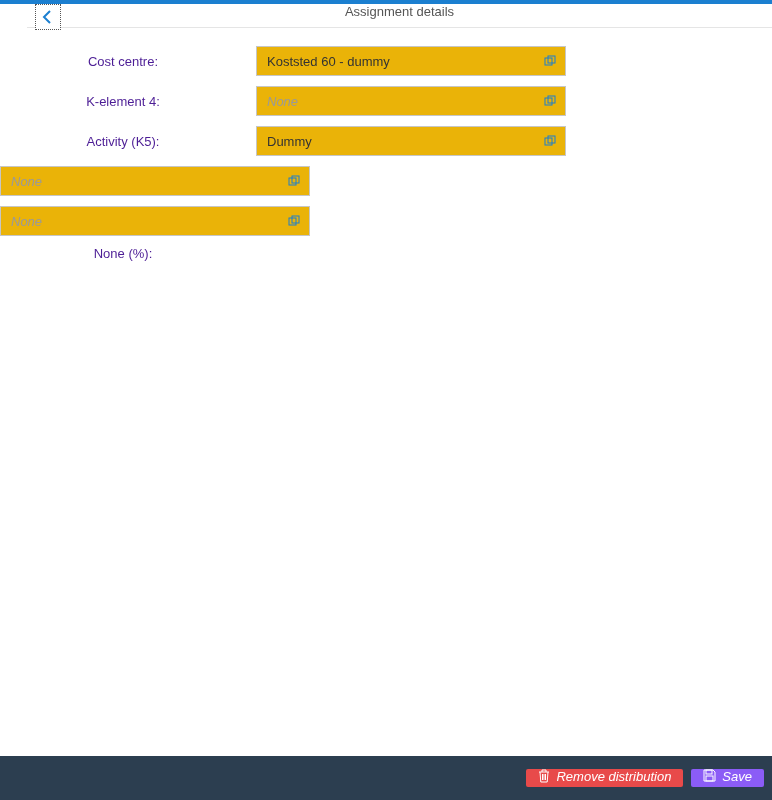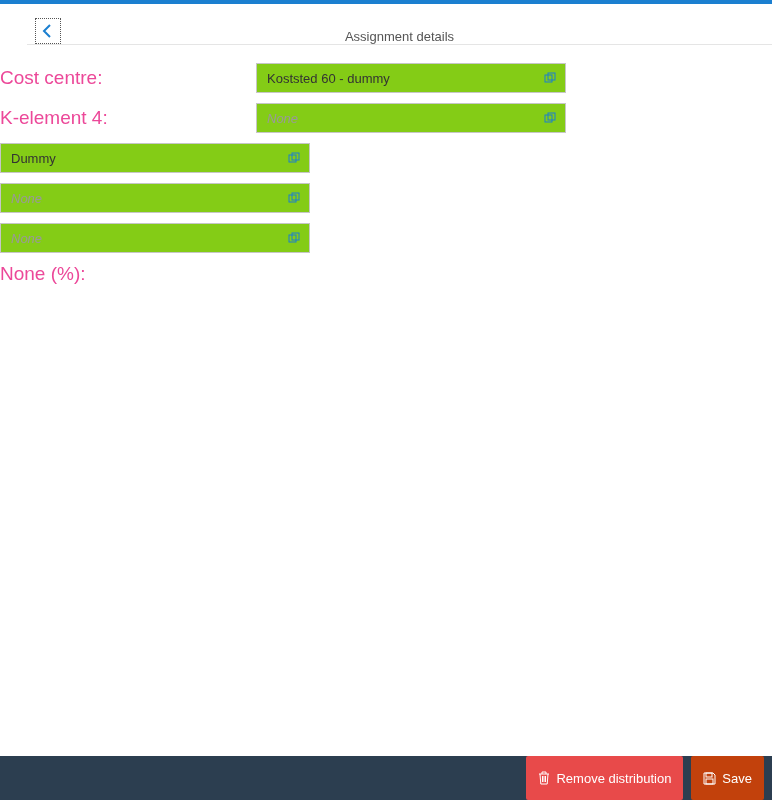--- a/index.html
+++ b/index.html
@@ -11,22 +11,22 @@
     color: #333;
     background: #fff;
   }
   .page {
     width: 772px; height: 800px;
     display: flex; flex-direction: column;
     border-top: 4px solid #1b7fd0;
   }
   .header {
     display: flex;
-    align-items: flex-end;
-    height: 41px;
+    align-items: flex-start;
+    height: 24px;
     border-bottom: 1px solid #e5e5e5;
     padding: 0 8px;
     position: relative;
     margin-left: 27px;
   }
   .back-btn {
     width: 26px; height: 26px;
     border: 1px dotted #555;
     display: flex; align-items: center; justify-content: center;
     cursor: pointer;
@@ -44,32 +44,32 @@
     flex: 1;
     padding: 18px 0 0 0;
   }
   .row {
     display: flex;
     align-items: center;
     margin-bottom: 10px;
   }
   .label {
     width: 256px;
-    text-align: left;
-    color: #ec4899;
+    text-align: center;
+    color: #4c1d95;
     padding-right: 10px;
-    font-size: 19px;
+    font-size: 13px;
   }
   .field {
     width: 310px;
     height: 30px;
     border: 1px solid #c6c6c6;
     display: flex;
     align-items: center;
-    background: #84cc16;
+    background: #eab308;
   }
   .field input {
     flex: 1;
     height: 100%;
     border: none;
     padding: 0 10px;
     font-size: 13px;
     font-family: inherit;
     color: #333;
     background: transparent;
@@ -88,32 +88,32 @@
   .footer {
     height: 44px;
     background: #2c3e50;
     display: flex;
     align-items: center;
     justify-content: flex-end;
     padding: 0 8px;
     gap: 8px;
   }
   .btn {
-    height: 44px;
-    display: flex;
-    align-items: center;
+    height: 18px;
+    display: flex;
     padding: 0 12px;
     border-radius: 2px;
     cursor: pointer;
     color: #fff;
     font-size: 13px;
     gap: 6px;
+    font-style: italic;
   }
   .btn-danger { background: #e84a4a; }
-  .btn-primary { background: #c2410c; }
+  .btn-primary { background: #8b5cf6; }
   .btn svg { stroke: #fff; fill: none; }
 </style>
 </head>
 <body>
 
 <div class="page">
   <div class="header">
     <div class="back-btn">
       <svg width="12" height="14" viewBox="0 0 12 14" fill="none" stroke-width="2">
         <polyline points="8,1 2,7 8,13"></polyline>
@@ -144,20 +144,21 @@
         <div class="lookup-btn">
           <svg width="12" height="12" viewBox="0 0 12 12" stroke-width="1" fill="none">
               <rect x="1" y="3" width="7" height="7"></rect>
               <rect x="4" y="1" width="7" height="7"></rect>
             </svg>
         </div>
       </div>
     </div>
 
     <div class="row">
+      <div class="label">Activity (K5):</div>
       <div class="field">
         <input value="Dummy" style="">
         <div class="lookup-btn">
           <svg width="12" height="12" viewBox="0 0 12 12" stroke-width="1" fill="none">
               <rect x="1" y="3" width="7" height="7"></rect>
               <rect x="4" y="1" width="7" height="7"></rect>
             </svg>
         </div>
       </div>
     </div>

